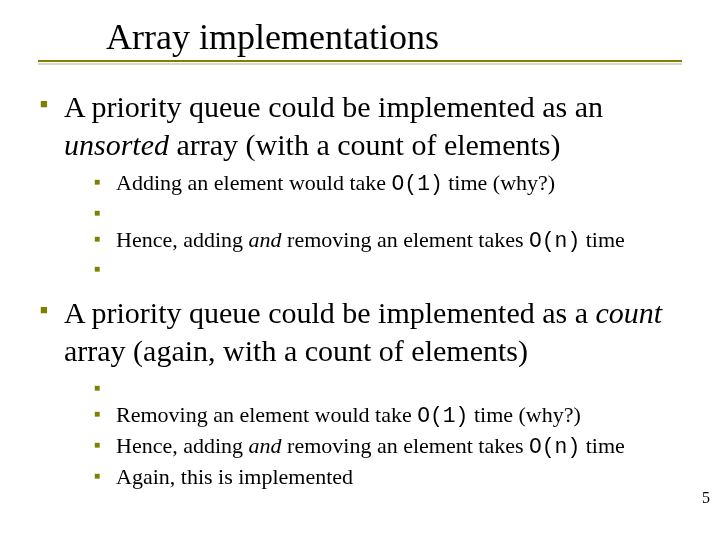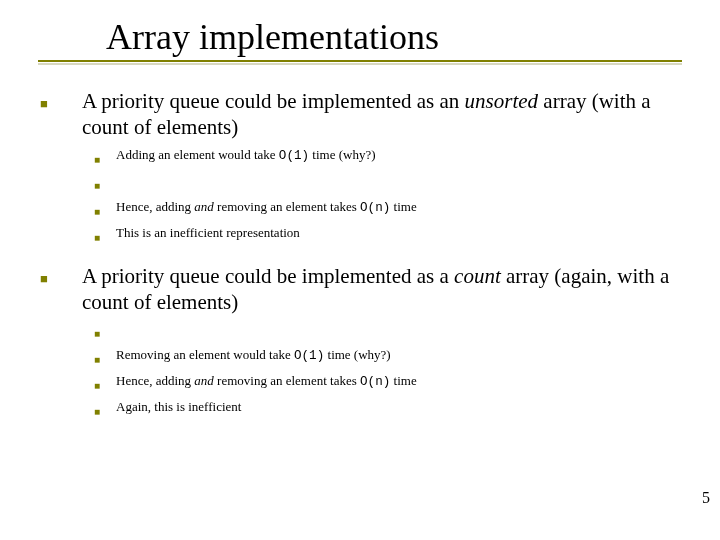--- a/index.html
+++ b/index.html
@@ -55,43 +55,42 @@
     margin-bottom: 6px;
   }
   .l1 > .b {
     flex: 0 0 24px;
     color: #808000;
     font-size: 13px;
     line-height: 28px;
     padding-top: 2px;
   }
   .l1 > .t {
-    font-size: 21px;
+    font-size: 30px;
     line-height: 1.25;
-    margin-left: 18px;
   }
   .sub {
     margin-left: 54px;
     margin-top: 4px;
     margin-bottom: 14px;
   }
   .l2 {
     display: flex;
     align-items: flex-start;
     margin-bottom: 2px;
   }
   .l2 > .b {
     flex: 0 0 22px;
     color: #808000;
     font-size: 10px;
     line-height: 22px;
     padding-top: 2px;
   }
   .l2 > .t {
-    font-size: 13px;
+    font-size: 22px;
     line-height: 1.25;
     text-align: right;
   }
   .ital { font-style: italic; }
   .mono {
     font-family: "Courier New", Courier, monospace;
     font-size: 0.97em;
   }
   .pagenum {
     position: absolute;
@@ -131,23 +130,20 @@
         <div class="b">■</div>
       </div>
       <div class="l2">
         <div class="b">■</div>
         <div class="t">
           <span>Hence, adding </span><span class="ital">and</span><span> removing an element takes </span><span class="mono">O(n)</span><span> time</span>
         </div>
       </div>
       <div class="l2">
         <div class="b">■</div>
-        <div class="t">
-          <span>This is an inefficient representation</span>
-        </div>
       </div>
     </div>
 
     <div class="l1">
       <div class="b">■</div>
       <div class="t">
         <span>A priority queue could be implemented as a </span><span class="ital">count</span><span> array (again, with a count of elements)</span>
       </div>
     </div>
     <div class="sub">
@@ -162,21 +158,21 @@
       </div>
       <div class="l2">
         <div class="b">■</div>
         <div class="t">
           <span>Hence, adding </span><span class="ital">and</span><span> removing an element takes </span><span class="mono">O(n)</span><span> time</span>
         </div>
       </div>
       <div class="l2">
         <div class="b">■</div>
         <div class="t">
-          <span>Again, this is inefficient</span>
+          <span>Again, this is implemented</span>
         </div>
       </div>
     </div>
 
   </div>
 
   <div class="pagenum">5</div>
 </div>
 
 </body></html>

